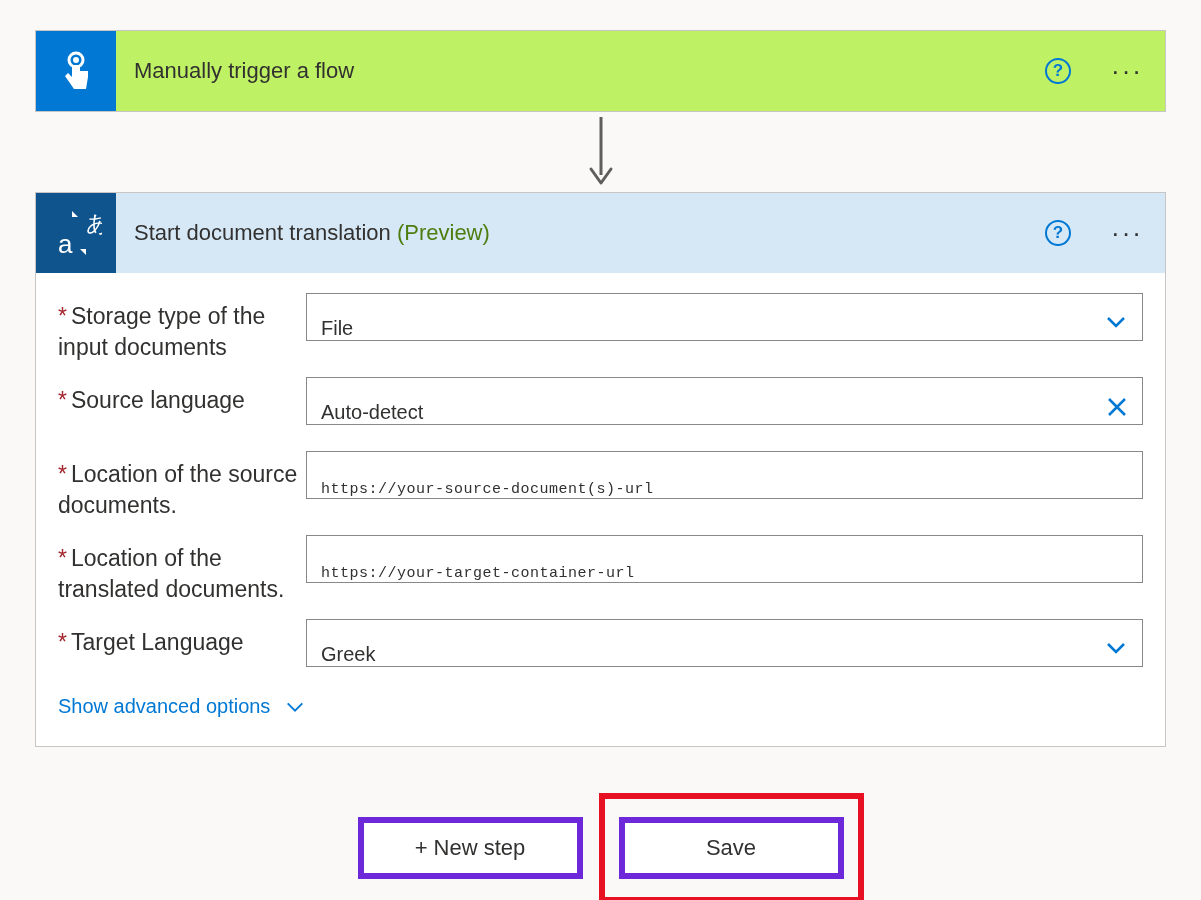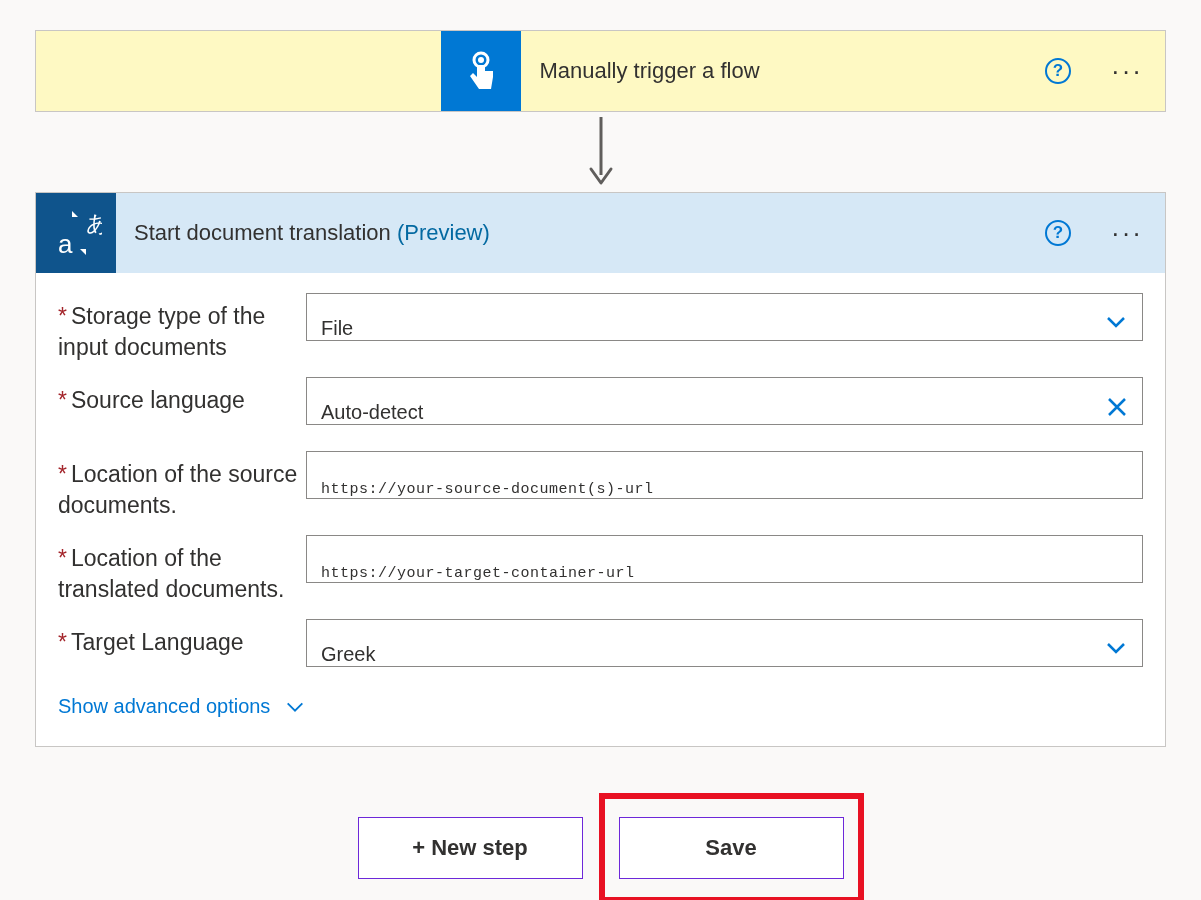--- a/index.html
+++ b/index.html
@@ -16,40 +16,39 @@
     margin-bottom: 0;
   }
   .card-header {
     display: flex;
     align-items: center;
     background: #d6e8f6;
     height: 80px;
     position: relative;
   }
   .card-header.trigger {
-    background: #fef9c3;
-    justify-content: center;
+    background: #bef264;
   }
   .icon-box {
     width: 80px;
     height: 80px;
     display: flex;
     align-items: center;
     justify-content: center;
     flex-shrink: 0;
   }
   .icon-box.blue { background: #0078d4; }
   .icon-box.darkblue { background: #0f548c; }
   .card-title {
     font-size: 22px;
     color: #323130;
     margin-left: 18px;
     font-weight: 400;
   }
-  .preview-tag { color: #0369a1; }
+  .preview-tag { color: #4d7c0f; }
   .header-right {
     position: absolute;
     right: 22px;
     display: flex;
     align-items: center;
     gap: 40px;
   }
   .help-circle {
     width: 26px; height: 26px;
     border: 2px solid #0078d4;
@@ -132,29 +131,28 @@
   .footer-actions {
     margin-top: 70px;
     display: flex;
     justify-content: center;
     gap: 36px;
     position: relative;
   }
   .action-button {
     width: 225px;
     height: 62px;
-    border: 1px solid #6d28d9;
+    border: 6px solid #6d28d9;
     background: #fff;
     font-size: 22px;
     color: #323130;
     display: flex;
     align-items: center;
     justify-content: center;
     cursor: pointer;
-    font-weight: bold;
   }
   .save-highlight {
     position: absolute;
     border: 6px solid #e81123;
     pointer-events: none;
   }
 </style>
 </head>
 <body>
 

